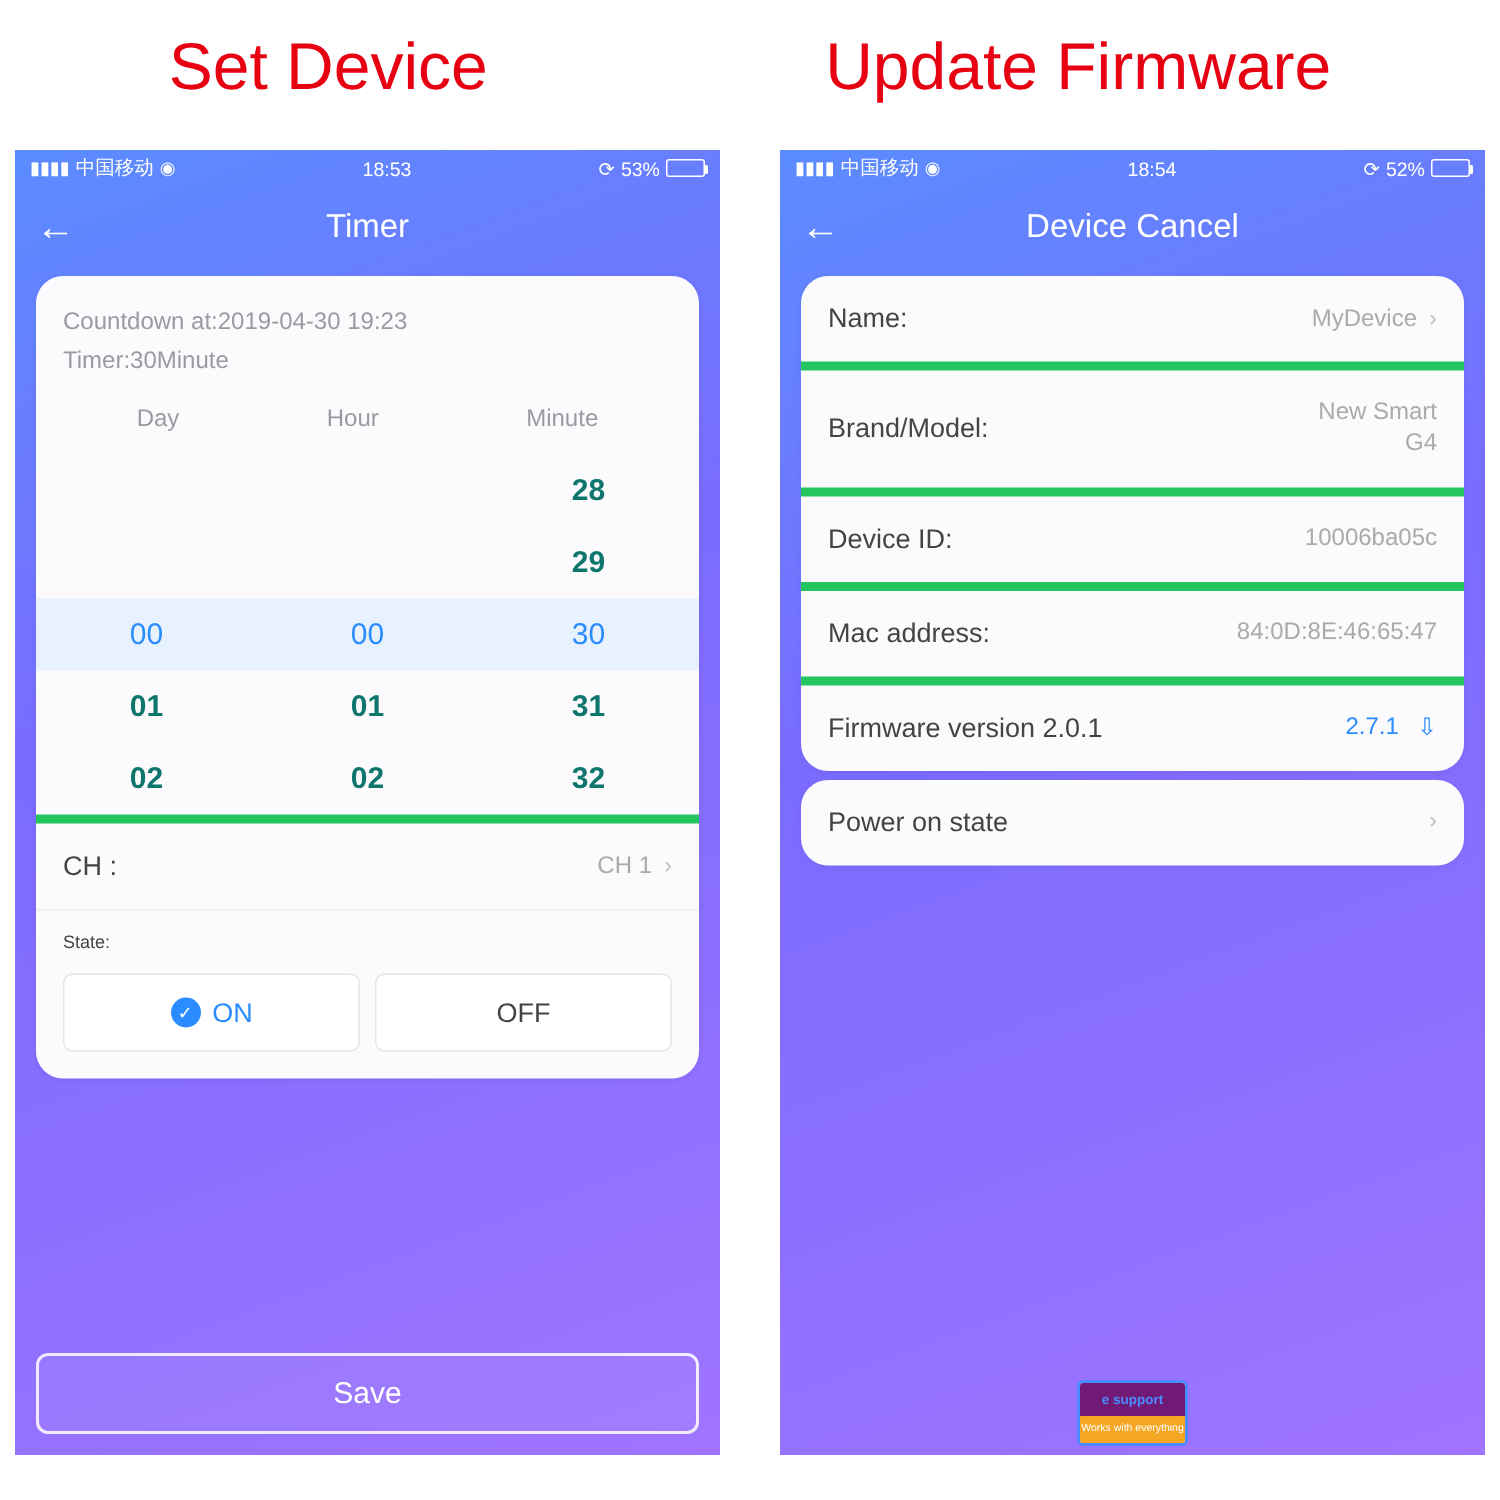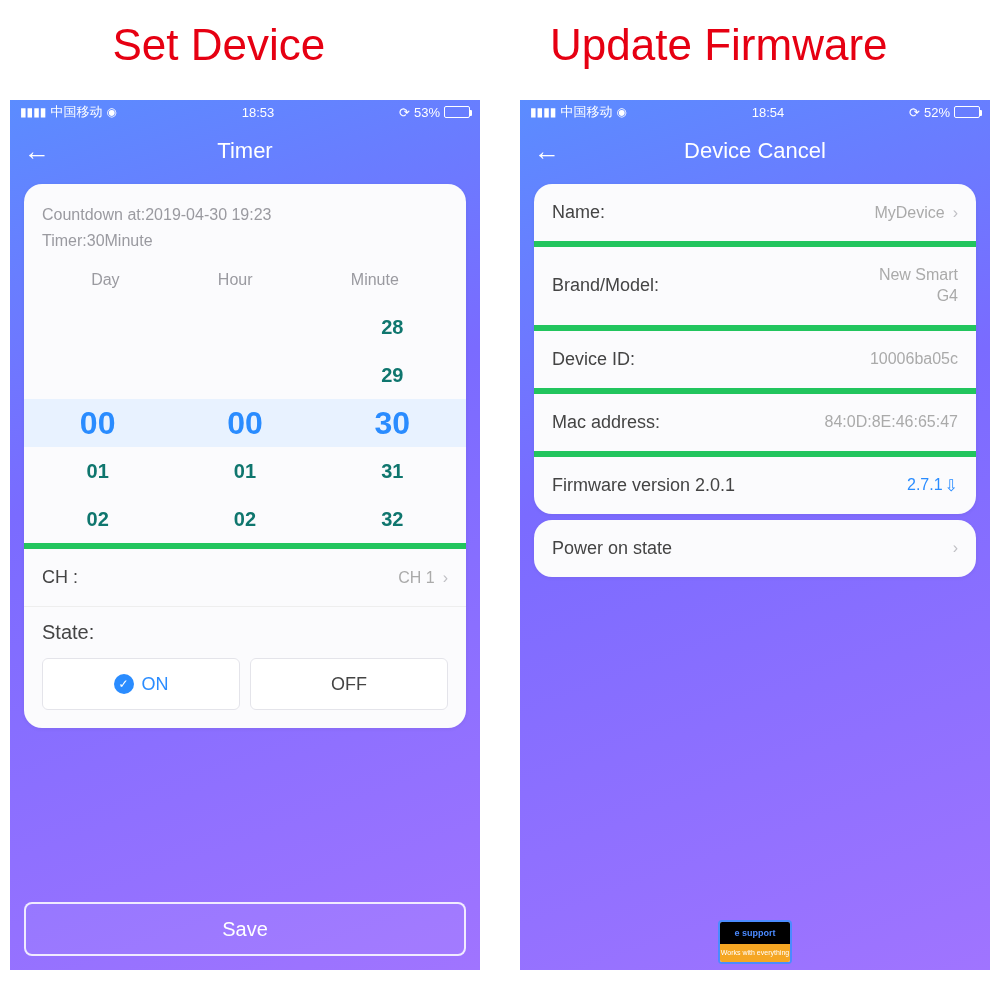--- a/index.html
+++ b/index.html
@@ -88,37 +88,37 @@
     display: flex; justify-content: space-around; color: #9a9aa0; font-size: 16px;
     padding: 18px 0 6px 0;
   }
   .picker {
     display: flex;
     position: relative;
     height: 240px;
   }
   .picker-col { flex: 1; display: flex; flex-direction: column; align-items: center; justify-content: center; }
   .pick-row { height: 48px; display: flex; align-items: center; justify-content: center; font-size: 20px; color: #0f766e; font-weight: bold; }
-  .pick-row.sel { color: #2a8cff; font-size: 32px; font-weight: 700; }
+  .pick-row.sel { color: #2a8cff; font-size: 20px; font-weight: 400; }
   .pick-row.empty { visibility: hidden; }
   .sel-band {
     position: absolute; left: 0; right: 0; top: 96px; height: 48px;
     background: #e8f2ff;
     z-index: -1;
   }
   .row {
     display: flex; justify-content: space-between; align-items: center;
     padding: 18px 18px; border-top: 6px solid #22c55e;
     font-size: 18px; color: #444;
   }
   .row .val { color: #aaa; font-size: 16px; display: flex; align-items: center; gap: 8px; }
   .row .val-multi { color: #aaa; font-size: 16px; text-align: right; line-height: 1.3; }
   .chev { color: #c0c0c5; font-size: 16px; }
   .state-section { padding: 14px 18px 18px 18px; border-top: 1px solid #eee; }
-  .state-label { color: #444; font-size: 20px; margin-bottom: 14px; }
+  .state-label { color: #444; font-size: 12px; margin-bottom: 14px; }
   .seg { display: flex; gap: 10px; }
   .seg-btn {
     flex: 1; height: 52px; background: #fff; border: 1px solid #e4e4ea;
     border-radius: 6px; display: flex; align-items: center; justify-content: center;
     gap: 8px; font-size: 18px; color: #444; cursor: pointer;
   }
   .seg-btn.active { color: #2a8cff; }
   .check-circle {
     width: 20px; height: 20px; border-radius: 50%; background: #2a8cff;
     display: inline-flex; align-items: center; justify-content: center; color: #fff;
@@ -128,29 +128,29 @@
     position: absolute; left: 14px; right: 14px; bottom: 14px;
     display: flex; gap: 14px;
   }
   .big-btn {
     flex: 1; height: 54px; border: 2px solid rgba(255,255,255,0.85);
     border-radius: 8px; background: rgba(255,255,255,0.05);
     color: #fff; font-size: 20px; display: flex; align-items: center; justify-content: center;
     cursor: pointer;
   }
   .row-first { border-top: none; text-align: right; }
-  .fw-version { color: #2a8cff; font-size: 16px; display: flex; align-items: center; gap: 2px; }
+  .fw-version { color: #2a8cff; font-size: 16px; display: flex; align-items: center; gap: 12px; }
   .dl-icon { font-size: 16px; color: #2a8cff; }
   .footer-badge {
     position: absolute; bottom: 6px; left: 50%; transform: translateX(-50%);
     width: 74px; height: 44px; border: 2px solid #4b8bff; border-radius: 4px;
     background: #fff; display: flex; flex-direction: column; overflow: hidden;
     font-size: 8px;
   }
-  .fb-top { flex: 1.2; background: #000000; display:flex; align-items:center; justify-content:center; color:#4b8bff; font-weight:bold; font-size:9px;}
+  .fb-top { flex: 1.2; background: #701a75; display:flex; align-items:center; justify-content:center; color:#4b8bff; font-weight:bold; font-size:9px;}
   .fb-bot { flex: 1; background: #f5a623; color:#fff; display:flex; align-items:center; justify-content:center; font-size:7px; line-height:1;}
 </style>
 </head>
 <body>
 
 <div class="titles">
   <div class="title-text">Set Device</div>
   <div class="title-text">Update Firmware</div>
 </div>
 

